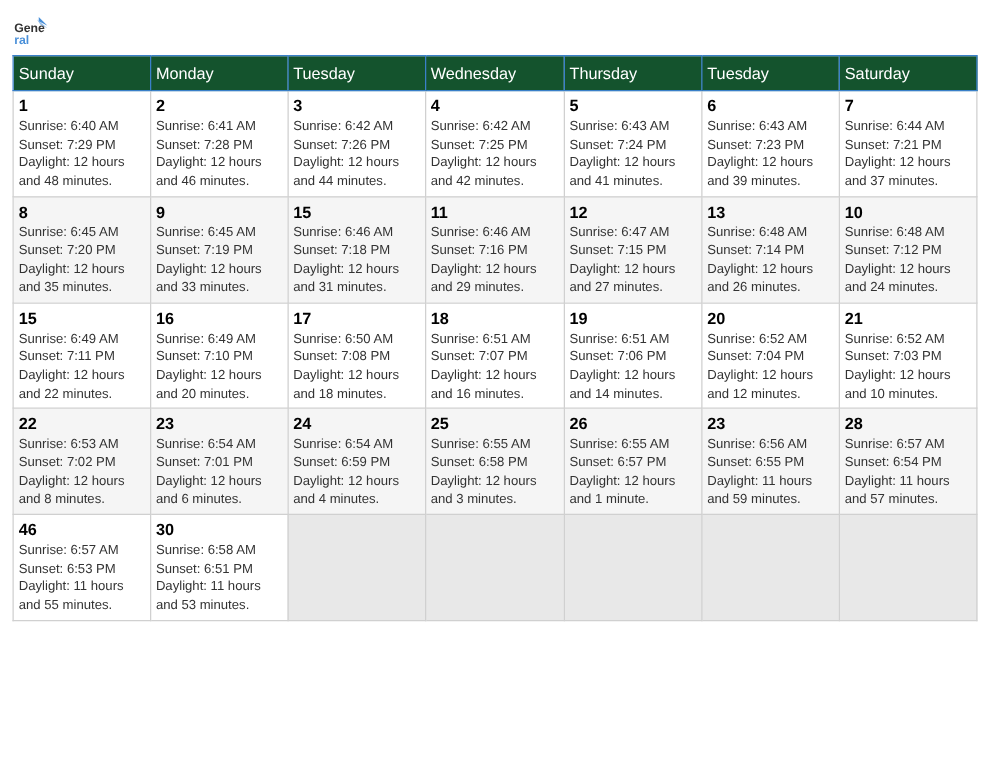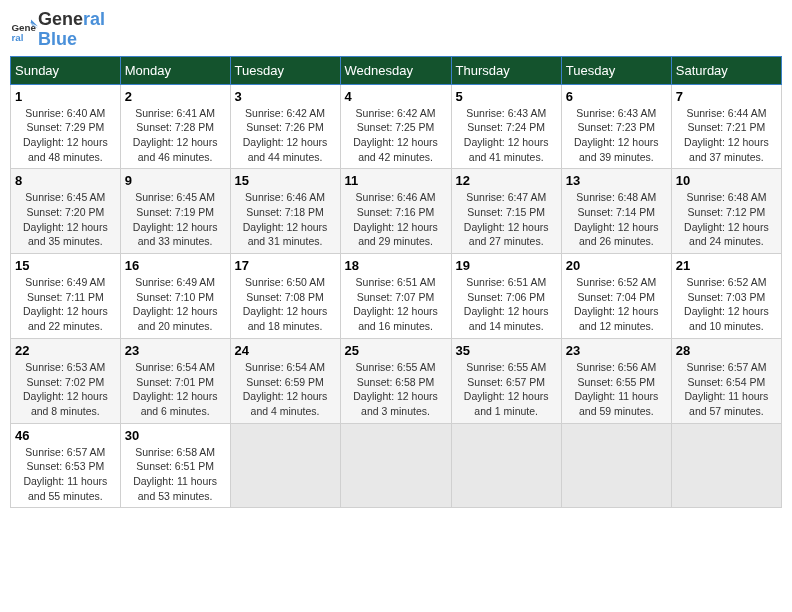--- a/index.html
+++ b/index.html
@@ -12,21 +12,21 @@
     }
     .header-area {
       display: flex;
       justify-content: space-between;
       align-items: flex-start;
       margin-bottom: 4px;
     }
     .logo {
       display: flex;
       align-items: center;
-      gap: 0;
+      gap: 20px;
       justify-content: center;
     }
     .logo-icon {
       width: 28px;
       height: 28px;
     }
     .title-area {
       text-align: right;
     }
     .month-title {
@@ -68,41 +68,36 @@
     .day-num {
       font-size: 13px;
       font-weight: bold;
       display: block;
       margin-bottom: 2px;
     }
     .day-info {
       font-size: 10.5px;
       color: #333;
       line-height: 1.4;
-      text-align: center;
     }
     .empty-cell {
       background: #e8e8e8 !important;
     }
   </style>
 </head>
 <body>
 
 <div class="header-area">
   <div class="logo">
     <svg class="logo-icon" viewBox="0 0 40 40">
       <text x="2" y="22" font-size="14" font-weight="bold" fill="#333">Gene</text>
       <text x="2" y="36" font-size="14" font-weight="bold" fill="#4a90d9">ral</text>
       <polygon points="30,5 40,15 30,10" fill="#4a90d9"></polygon>
       <polygon points="28,8 40,18 32,14" fill="#4a90d9" opacity="0.6"></polygon>
     </svg>
-    <div>
-      <div style="font-size:18px;font-weight:bold;color:#333;line-height:1.1;">Gene<span style="color:#4a90d9;">ral</span></div>
-      <div style="font-size:18px;font-weight:bold;color:#4a90d9;line-height:1.1;">Blue</div>
-    </div>
   </div>
   <div class="title-area">
     <div class="month-title"></div>
   </div>
 </div>
 
 <div class="subtitle"></div>
 
 <table>
   <thead>
@@ -318,21 +313,21 @@
         </td>
         <td>
           <span class="day-num">25</span>
           <div class="day-info">
             Sunrise: 6:55 AM<br>
             Sunset: 6:58 PM<br>
             Daylight: 12 hours and 3 minutes.
           </div>
         </td>
         <td>
-          <span class="day-num">35</span>
+          <span class="day-num">26</span>
           <div class="day-info">
             Sunrise: 6:55 AM<br>
             Sunset: 6:57 PM<br>
             Daylight: 12 hours and 1 minute.
           </div>
         </td>
         <td>
           <span class="day-num">23</span>
           <div class="day-info">
             Sunrise: 6:56 AM<br>

